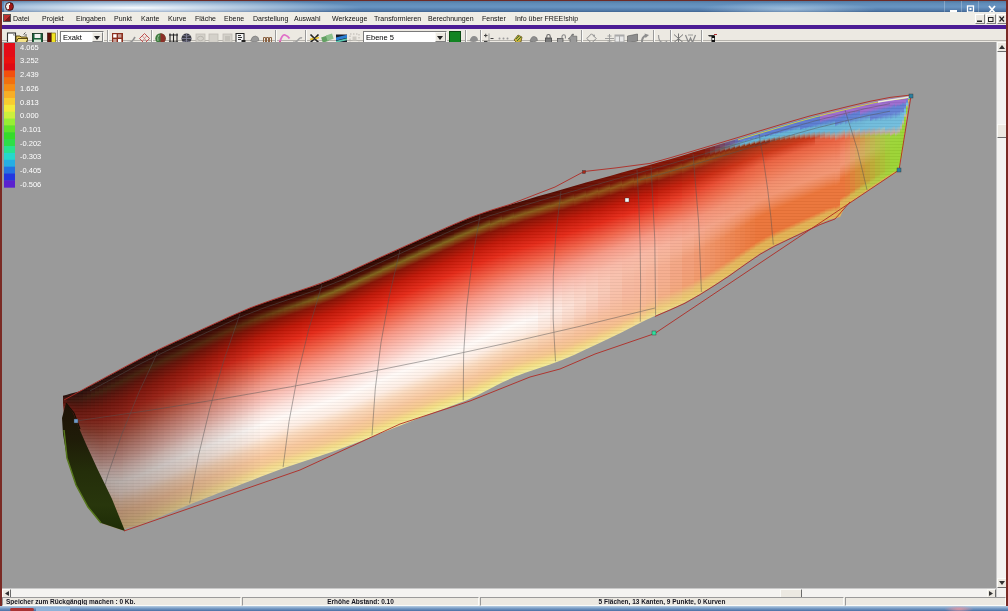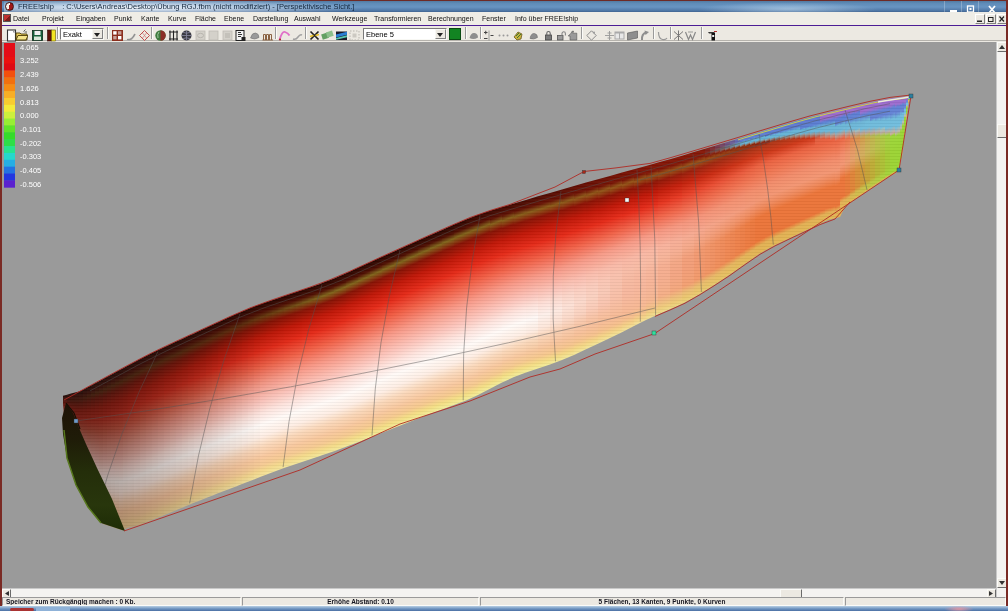--- a/index.html
+++ b/index.html
@@ -11,21 +11,21 @@
 #title .glow2 { position:absolute; right:100px; top:2px; width:240px; height:10px;
   background:radial-gradient(ellipse 50% 90% at 50% 70%, rgba(205,228,246,0.55), rgba(205,228,246,0) 75%); }
 #title .txt { position:absolute; left:18px; top:2px; font-size:7.5px; color:#10243a; white-space:pre; }
 #title .topline { position:absolute; left:0; top:0; width:100%; height:1px; background:#6e2a26; }
 #ticon { position:absolute; left:5px; top:2px; width:9px; height:9px; border-radius:50%;
   background:linear-gradient(105deg, #f5f0e8 45%, #a01818 45%); border:1px solid #401010; }
 .tbtn { position:absolute; top:1px; height:11px; border-left:1px solid rgba(255,255,255,0.25); }
 #menubar { position:absolute; left:2px; top:12px; width:1004px; height:13px; background:#efede6; font-size:7px; color:#111; }
 #mdico { position:absolute; left:1px; top:2px; width:8px; height:8px; background:linear-gradient(135deg,#c03030 55%,#7a1c1c 55%); border:1px solid #555; }
 .mdibtn { position:absolute; top:1.5px; width:10px; height:10px; background:#ece9e2; border:1px solid; border-color:#fff #808080 #808080 #fff; }
-#toolbar { position:absolute; left:2px; top:25px; width:1004px; height:16px; background:#ece9e2; border-top:1px solid #4c1d95; border-bottom:1px solid #b5b2ac; }
+#toolbar { position:absolute; left:2px; top:25px; width:1004px; height:16px; background:#ece9e2; border-top:4px solid #4c1d95; border-bottom:1px solid #b5b2ac; }
 .ti { position:absolute; width:13px; height:13px; }
 .sep { position:absolute; top:1px; width:2px; height:12px; border-left:1px solid #9a9a9a; border-right:1px solid #fbfbf8; }
 .combo { position:absolute; top:2px; height:12px; background:#fff; border:1px solid; border-color:#7a7a7a #f8f8f4 #f8f8f4 #7a7a7a; font-size:7.5px; color:#000; }
 .combo .cb { position:absolute; right:0; top:0; width:11px; height:10px; background:#ece9e2; border:1px solid; border-color:#f8f8f4 #808080 #808080 #f8f8f4; }
 .combo .ar { position:absolute; right:3px; top:4px; width:0; height:0; border:3px solid transparent; border-top:4px solid #222; }
 .combo .tx { position:absolute; left:2px; top:1px; }
 #viewport { position:absolute; left:2px; top:42px; width:994px; height:546px; background:#9a9a9a; }
 #vsb { position:absolute; left:996px; top:42px; width:10px; height:555px; background:#f4f3f1; border-left:1px solid #c8c8c8; }
 #hsb { position:absolute; left:2px; top:588px; width:994px; height:9px; background:#f4f3f1; border-top:1px solid #c8c8c8; }
 .sbtn { position:absolute; background:#ece9e2; border:1px solid; border-color:#fbfbf8 #6a6a6a #6a6a6a #fbfbf8; font-size:6px; color:#111; text-align:center; }
@@ -39,21 +39,20 @@
 </style></head>
 <body>
 <div id="win">
 <div class="brd" style="left:0"></div>
     <div class="brd" style="right:0"></div>
 <div id="title">
  <div class="topline"></div>
       <div class="glow"></div>
       <div class="glow2"></div>
  <div id="ticon"></div>
- <div class="txt">FREE!ship&nbsp;&nbsp;&nbsp; : C:\Users\Andreas\Desktop\Übung RGJ.fbm (nicht modifiziert) - [Perspektivische Sicht.]</div>
  <div class="tbtn" style="left:944px;width:17px"><svg width="17" height="11">
           <rect x="5" y="6" width="7" height="2" fill="#fff"></rect>
         </svg></div>
  <div class="tbtn" style="left:961px;width:17px"><svg width="17" height="11">
           <rect x="5.5" y="2" width="6" height="6" fill="none" stroke="#fff" stroke-width="1.3"></rect>
           <rect x="7.5" y="4" width="2" height="2" fill="#fff"></rect>
         </svg></div>
  <div class="tbtn" style="left:978px;width:28px"><svg width="28" height="11">
           <path d="M10 2 L16 9 M16 2 L10 9" stroke="#fff" stroke-width="1.8"></path>
         </svg></div>

